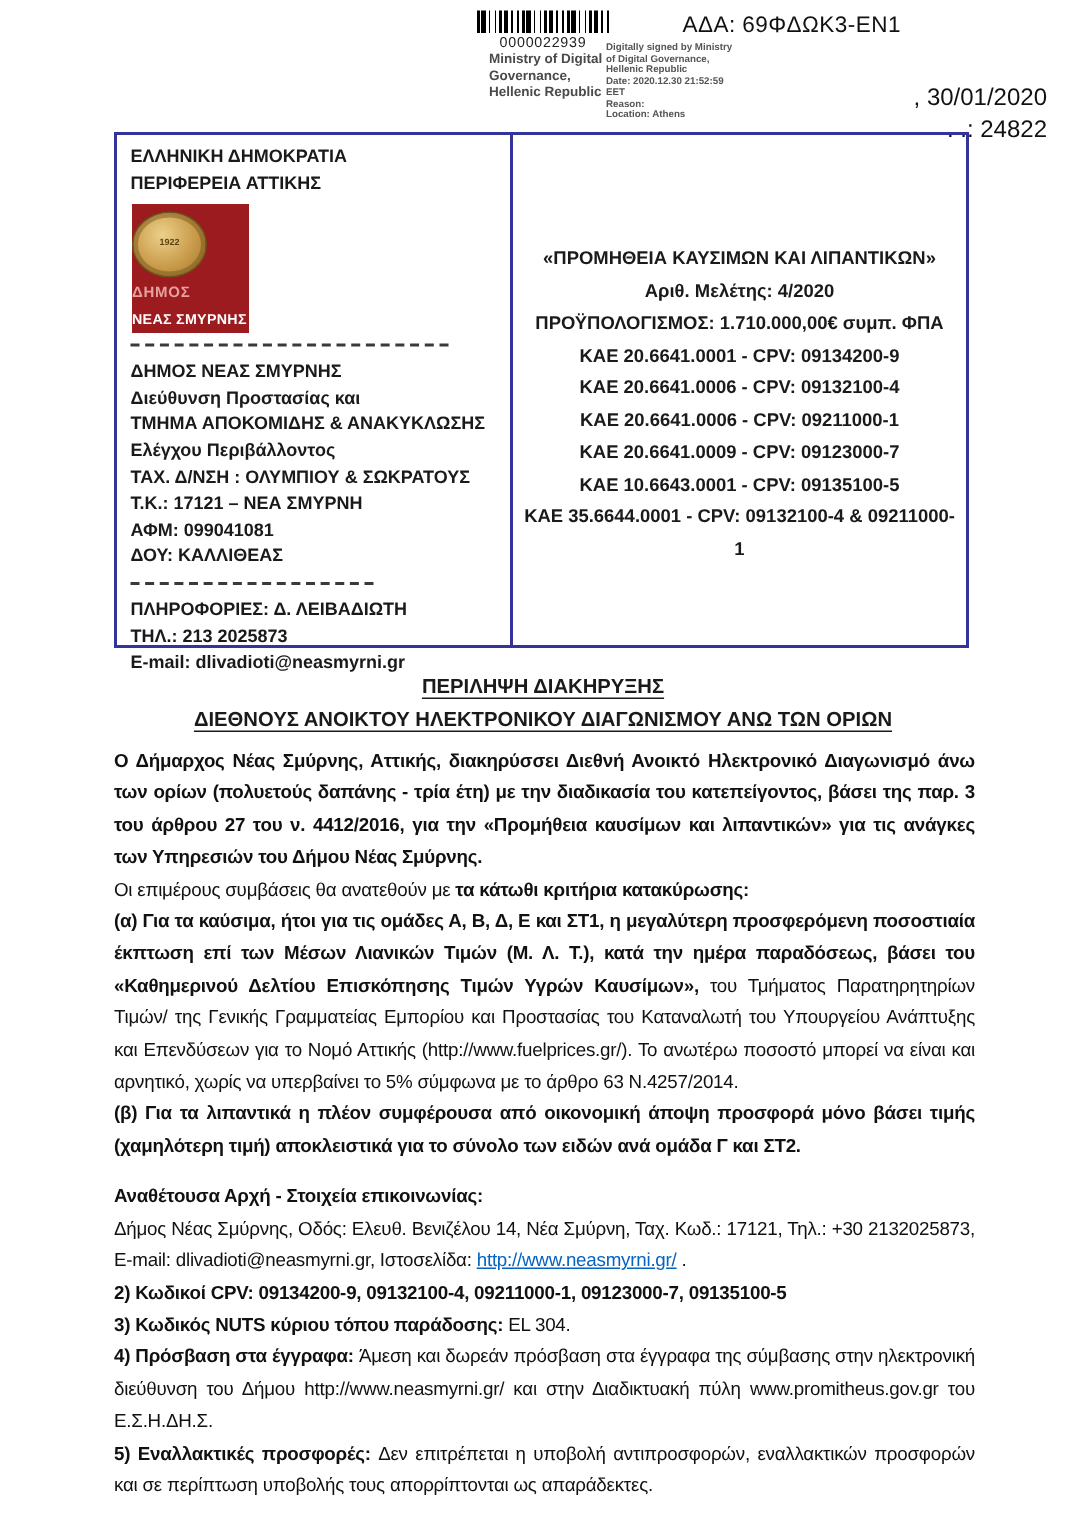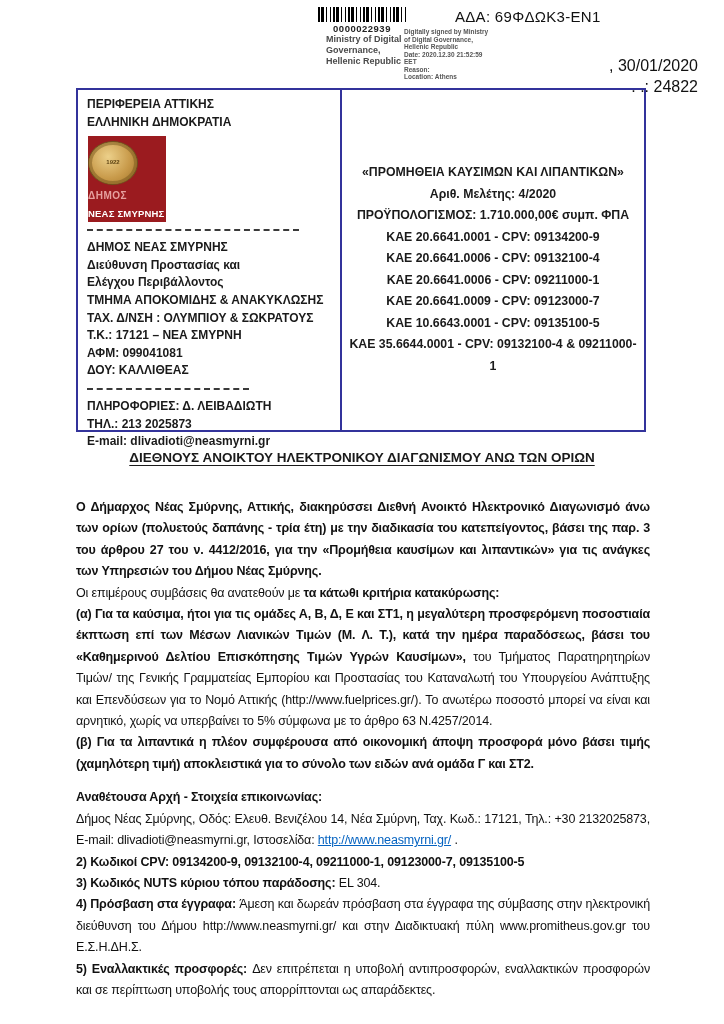--- a/index.html
+++ b/index.html
@@ -6,21 +6,21 @@
   html,body { background:#888; }
   .page {
     position:relative; width:724px; height:1024px; background:#fff;
     font-family:"Liberation Sans","DejaVu Sans",sans-serif; color:#1a1a1a;
     margin:0 auto; overflow:hidden;
   }
   
   .barcode { position:absolute; left:318px; top:7px; width:88px; height:15px;
     background:repeating-linear-gradient(90deg,#000 0 2px,#fff 2px 3px,#000 3px 6px,#fff 6px 8px,#000 8px 9px,#fff 9px 12px,#000 12px 13px,#fff 13px 15px); }
   .barcode-num { position:absolute; left:314px; top:23px; width:96px; text-align:center;
-    font-size:9.5px; letter-spacing:.5px; color:#222;font-weight:bold; }
+    font-size:9.5px; letter-spacing:.5px; color:#222; }
   .ministry { position:absolute; left:326px; top:34px; width:100px; font-size:9px; font-weight:700;
     color:#4a4a4a; line-height:11px; }
   .signature { position:absolute; left:404px; top:28px; width:108px; font-size:6.5px; font-weight:700;
     color:#555; line-height:7.5px; }
   .ada { position:absolute; left:455px; top:8px; font-size:15px; color:#111; letter-spacing:.3px; }
   .docdate { position:absolute; right:26px; top:57px; font-size:16px; color:#111; }
   .protocol { position:absolute; right:26px; top:78px; font-size:16px; color:#111;text-align:right; }
   
   .header-box { position:absolute; left:76px; top:88px; width:570px; height:344px;
     border:2px solid var(--border,#33339b); display:flex; background:transparent; }
@@ -74,35 +74,35 @@
       <div>Reason:</div>
       <div>Location: Athens</div>
     </div>
 
   <div class="ada">ΑΔΑ: 69ΦΔΩΚ3-ΕΝ1</div>
   <div class="docdate">, 30/01/2020</div>
   <div class="protocol">. .: 24822</div>
 
   <div class="header-box">
     <div class="cell-left">
+      <div class="lh-line">ΕΛΛΗΝΙΚΗ ΔΗΜΟΚΡΑΤΙΑ</div>
       <div class="lh-line">ΠΕΡΙΦΕΡΕΙΑ ΑΤΤΙΚΗΣ</div>
-      <div class="lh-line">ΕΛΛΗΝΙΚΗ ΔΗΜΟΚΡΑΤΙΑ</div>
       <div class="logo">
         <div class="coin">
           <span class="coin-year">1922</span>
         </div>
         <div class="logo-top">ΔΗΜΟΣ</div>
         <div class="logo-bottom">ΝΕΑΣ ΣΜΥΡΝΗΣ</div>
       </div>
       <div class="dash"></div>
       <div class="lh-line">ΔΗΜΟΣ ΝΕΑΣ ΣΜΥΡΝΗΣ</div>
       <div>
           <div class="lh-line">Διεύθυνση Προστασίας και</div>
+          <div class="lh-line">ΤΜΗΜΑ ΑΠΟΚΟΜΙΔΗΣ &amp; ΑΝΑΚΥΚΛΩΣΗΣ</div>
           <div class="lh-line">Ελέγχου Περιβάλλοντος</div>
-          <div class="lh-line">ΤΜΗΜΑ ΑΠΟΚΟΜΙΔΗΣ &amp; ΑΝΑΚΥΚΛΩΣΗΣ</div>
           <div class="lh-line">ΤΑΧ. Δ/ΝΣΗ : ΟΛΥΜΠΙΟΥ &amp; ΣΩΚΡΑΤΟΥΣ</div>
           <div class="lh-line">Τ.Κ.: 17121 – ΝΕΑ ΣΜΥΡΝΗ</div>
           <div class="lh-line">ΑΦΜ: 099041081</div>
           <div class="lh-line">ΔΟΥ: ΚΑΛΛΙΘΕΑΣ</div>
         </div>
       <div class="dash dash2"></div>
       <div>
           <div class="lh-line">ΠΛΗΡΟΦΟΡΙΕΣ: Δ. ΛΕΙΒΑΔΙΩΤΗ</div>
           <div class="lh-line">ΤΗΛ.: 213 2025873</div>
           <div class="lh-line">E-mail: dlivadioti@neasmyrni.gr</div>
@@ -115,20 +115,21 @@
         <div class="sb-line">ΚΑΕ 20.6641.0001 - CPV: 09134200-9</div>
         <div class="sb-line">ΚΑΕ 20.6641.0006 - CPV: 09132100-4</div>
         <div class="sb-line">ΚΑΕ 20.6641.0006 - CPV: 09211000-1</div>
         <div class="sb-line">ΚΑΕ 20.6641.0009 - CPV: 09123000-7</div>
         <div class="sb-line">ΚΑΕ 10.6643.0001  - CPV: 09135100-5</div>
         <div class="sb-line">ΚΑΕ 35.6644.0001 - CPV: 09132100-4 &amp; 09211000-1</div>
       </div>
   </div>
 
   <div class="title">
+    <div><span class="title-line">ΠΕΡΙΛΗΨΗ ΔΙΑΚΗΡΥΞΗΣ</span></div>
     <div><span class="title-line">ΔΙΕΘΝΟΥΣ ΑΝΟΙΚΤΟΥ ΗΛΕΚΤΡΟΝΙΚΟΥ ΔΙΑΓΩΝΙΣΜΟΥ ΑΝΩ ΤΩΝ ΟΡΙΩΝ</span></div>
   </div>
 
   <div class="docbody">
       <p class="para"><span class="b">Ο Δήμαρχος Νέας Σμύρνης, Αττικής, διακηρύσσει Διεθνή Ανοικτό Ηλεκτρονικό Διαγωνισμό άνω των ορίων (πολυετούς δαπάνης - τρία έτη) με την διαδικασία του κατεπείγοντος, βάσει της παρ. 3 του άρθρου 27 του ν. 4412/2016, για την «Προμήθεια καυσίμων και λιπαντικών» για τις ανάγκες των Υπηρεσιών του Δήμου Νέας Σμύρνης.</span></p>
       <p class="para"><span>Οι επιμέρους συμβάσεις θα ανατεθούν με </span><span class="b">τα κάτωθι κριτήρια κατακύρωσης:</span></p>
       <p class="para"><span class="b">(α) Για τα καύσιμα, ήτοι για τις ομάδες Α, Β, Δ, Ε και ΣΤ1, η μεγαλύτερη προσφερόμενη ποσοστιαία έκπτωση επί των Μέσων Λιανικών Τιμών (Μ. Λ. Τ.), κατά την ημέρα παραδόσεως, βάσει του «Καθημερινού Δελτίου Επισκόπησης Τιμών Υγρών Καυσίμων»,</span><span> του Τμήματος Παρατηρητηρίων Τιμών/ της Γενικής Γραμματείας Εμπορίου και Προστασίας του Καταναλωτή του Υπουργείου Ανάπτυξης και Επενδύσεων για το Νομό Αττικής (http://www.fuelprices.gr/). Το ανωτέρω ποσοστό μπορεί να είναι και αρνητικό, χωρίς να υπερβαίνει το 5% σύμφωνα με το άρθρο 63 Ν.4257/2014.</span></p>
       <p class="para"><span class="b">(β) Για τα λιπαντικά η πλέον συμφέρουσα από οικονομική άποψη προσφορά μόνο βάσει τιμής (χαμηλότερη τιμή) αποκλειστικά για το σύνολο των ειδών ανά ομάδα Γ και ΣΤ2.</span></p>
       <p class="para gap"><span class="b">Αναθέτουσα Αρχή - Στοιχεία επικοινωνίας:</span></p>
       <p class="para"><span>Δήμος Νέας Σμύρνης, Οδός: Ελευθ. Βενιζέλου 14, Νέα Σμύρνη, Ταχ. Κωδ.: 17121, Τηλ.: +30 2132025873, E-mail: dlivadioti@neasmyrni.gr, Ιστοσελίδα: </span><a class="link" href="#">http://www.neasmyrni.gr/</a><span> .</span></p>

